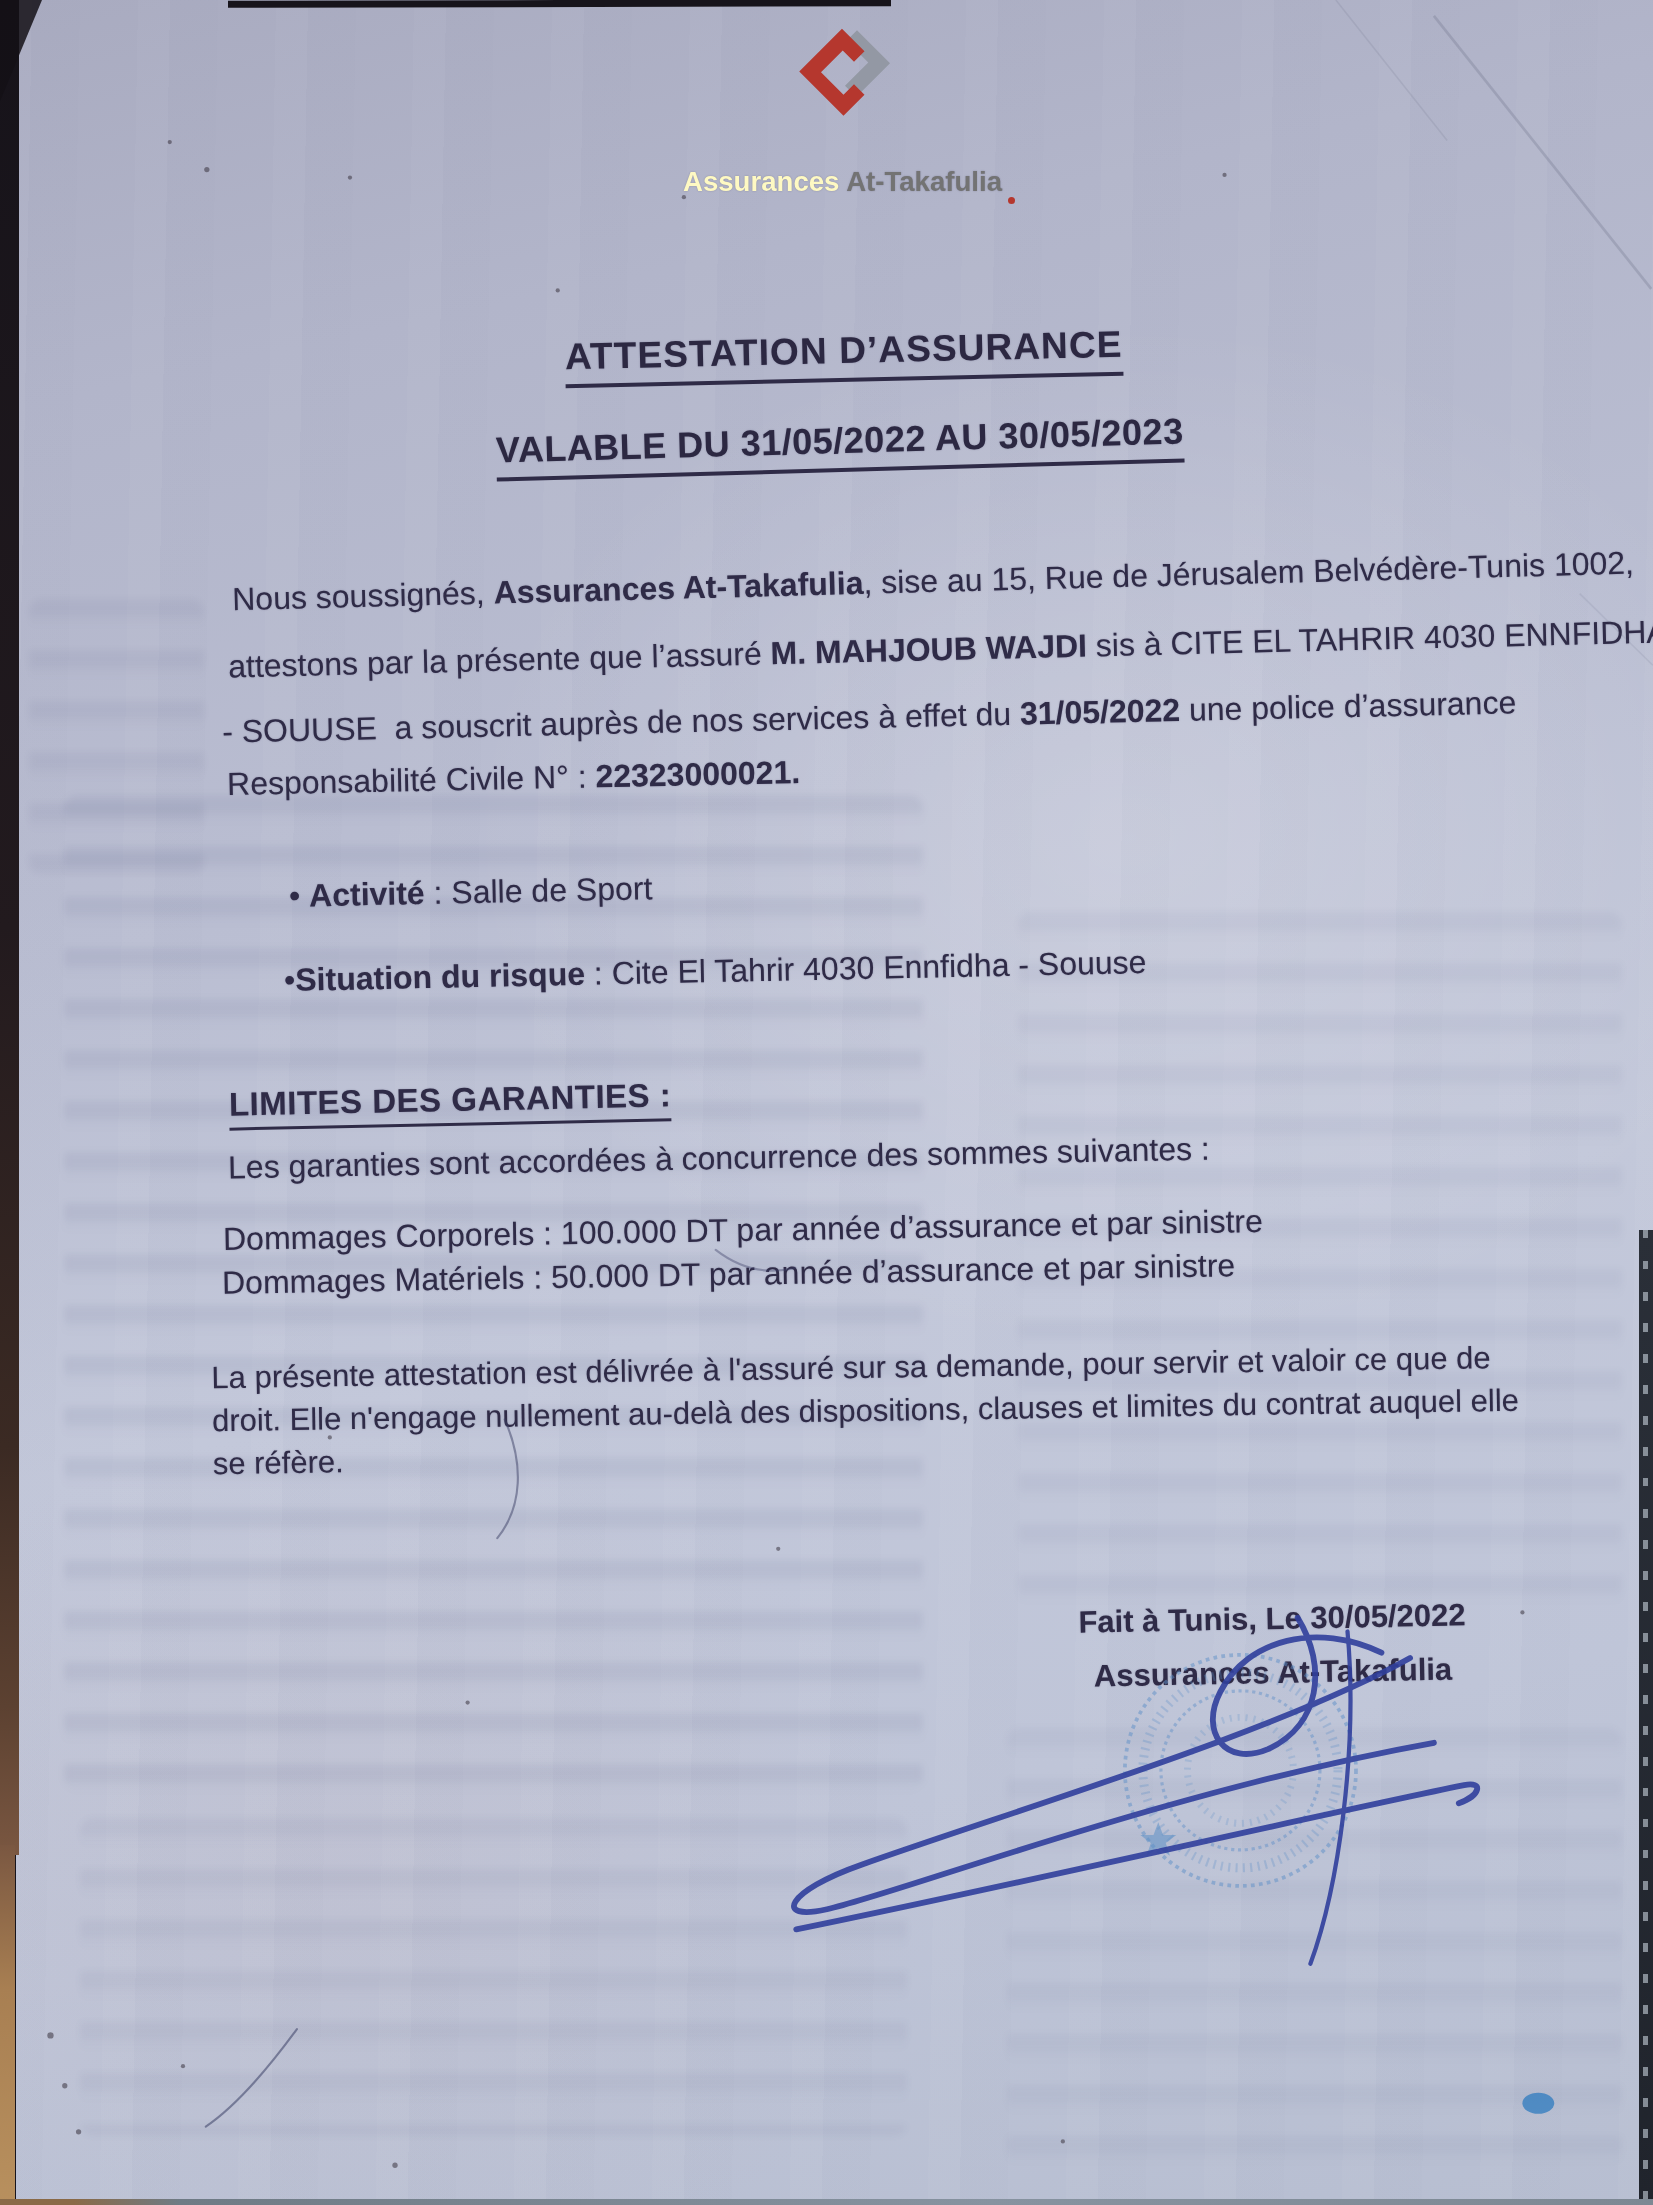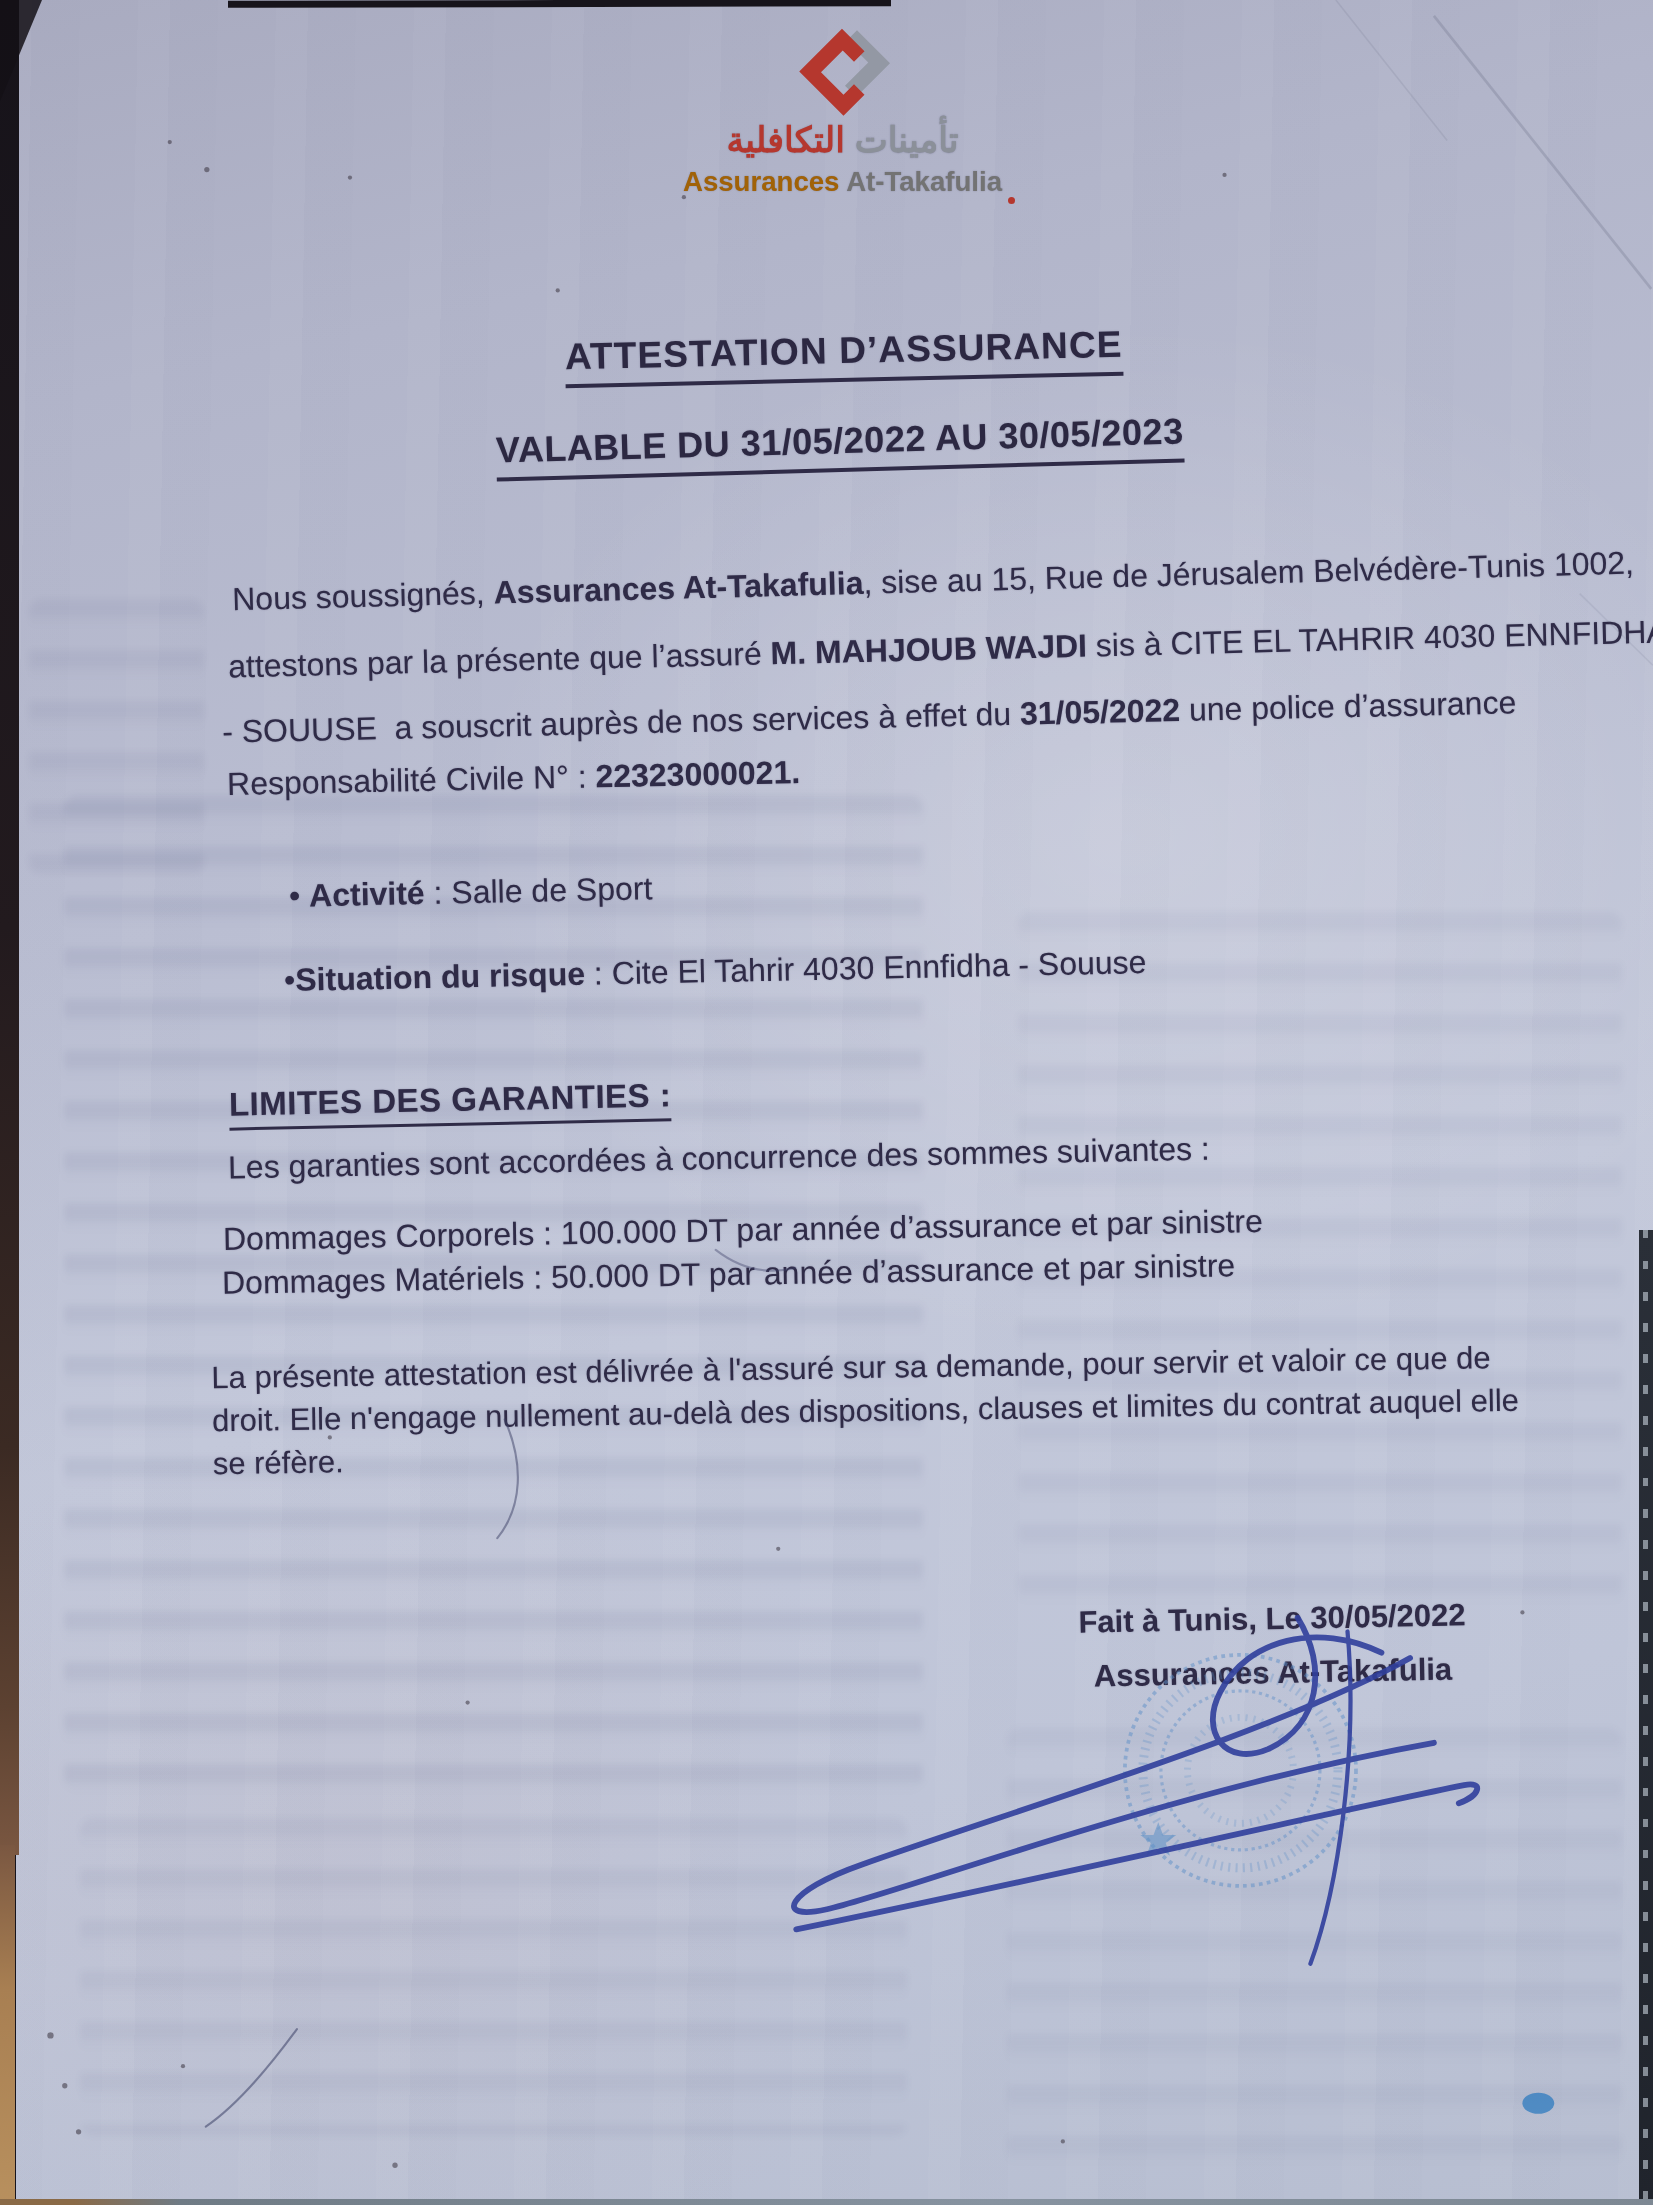--- a/index.html
+++ b/index.html
@@ -92,27 +92,22 @@
   <div class="ghost gC"></div>
   <div class="ghost gD"></div>
   <div class="ghost gE"></div>
 
   <svg class="txt" style="left:784px;top:18px;" width="122" height="101" viewBox="0 0 230 190">
     <g transform="rotate(45 115 95)">
       <path fill="#9096a0" opacity="0.9" d="M80 28 L168 28 L168 118 L138 118 L138 56 L80 56 Z"></path>
       <path fill="#b5372e" d="M58 46 L118 46 L118 74 L88 74 L88 132 L148 132 L148 104 L176 104 L176 160 L58 160 Z"></path>
     </g>
   </svg>
-  <div class="txt logo-arabic">
-    <span style="color:#8b9099">تأمينات</span>
-    <span> </span>
-    <span style="color:#b5372e">التكافلية</span>
-  </div>
   <div class="txt logo-latin">
-    <span style="color:#a16207">Assurances</span>
+    <span style="color:#fef9c3">Assurances</span>
     <span> </span>
     <span style="color:#737373">At-Takafulia</span>
   </div>
   <div class="brand-dot"></div>
 
   <div class="txt doc-title">ATTESTATION D’ASSURANCE</div>
   <div class="txt validity">VALABLE DU 31/05/2022 AU 30/05/2023</div>
 
   <div class="txt line l1"><span>Nous soussignés, </span><b>Assurances At-Takafulia</b><span>, sise au 15, Rue de Jérusalem Belvédère-Tunis 1002,</span></div>
   <div class="txt line l2"><span>attestons par la présente que l’assuré </span><b>M. MAHJOUB WAJDI</b><span> sis à CITE EL TAHRIR 4030 ENNFIDHA</span></div>

